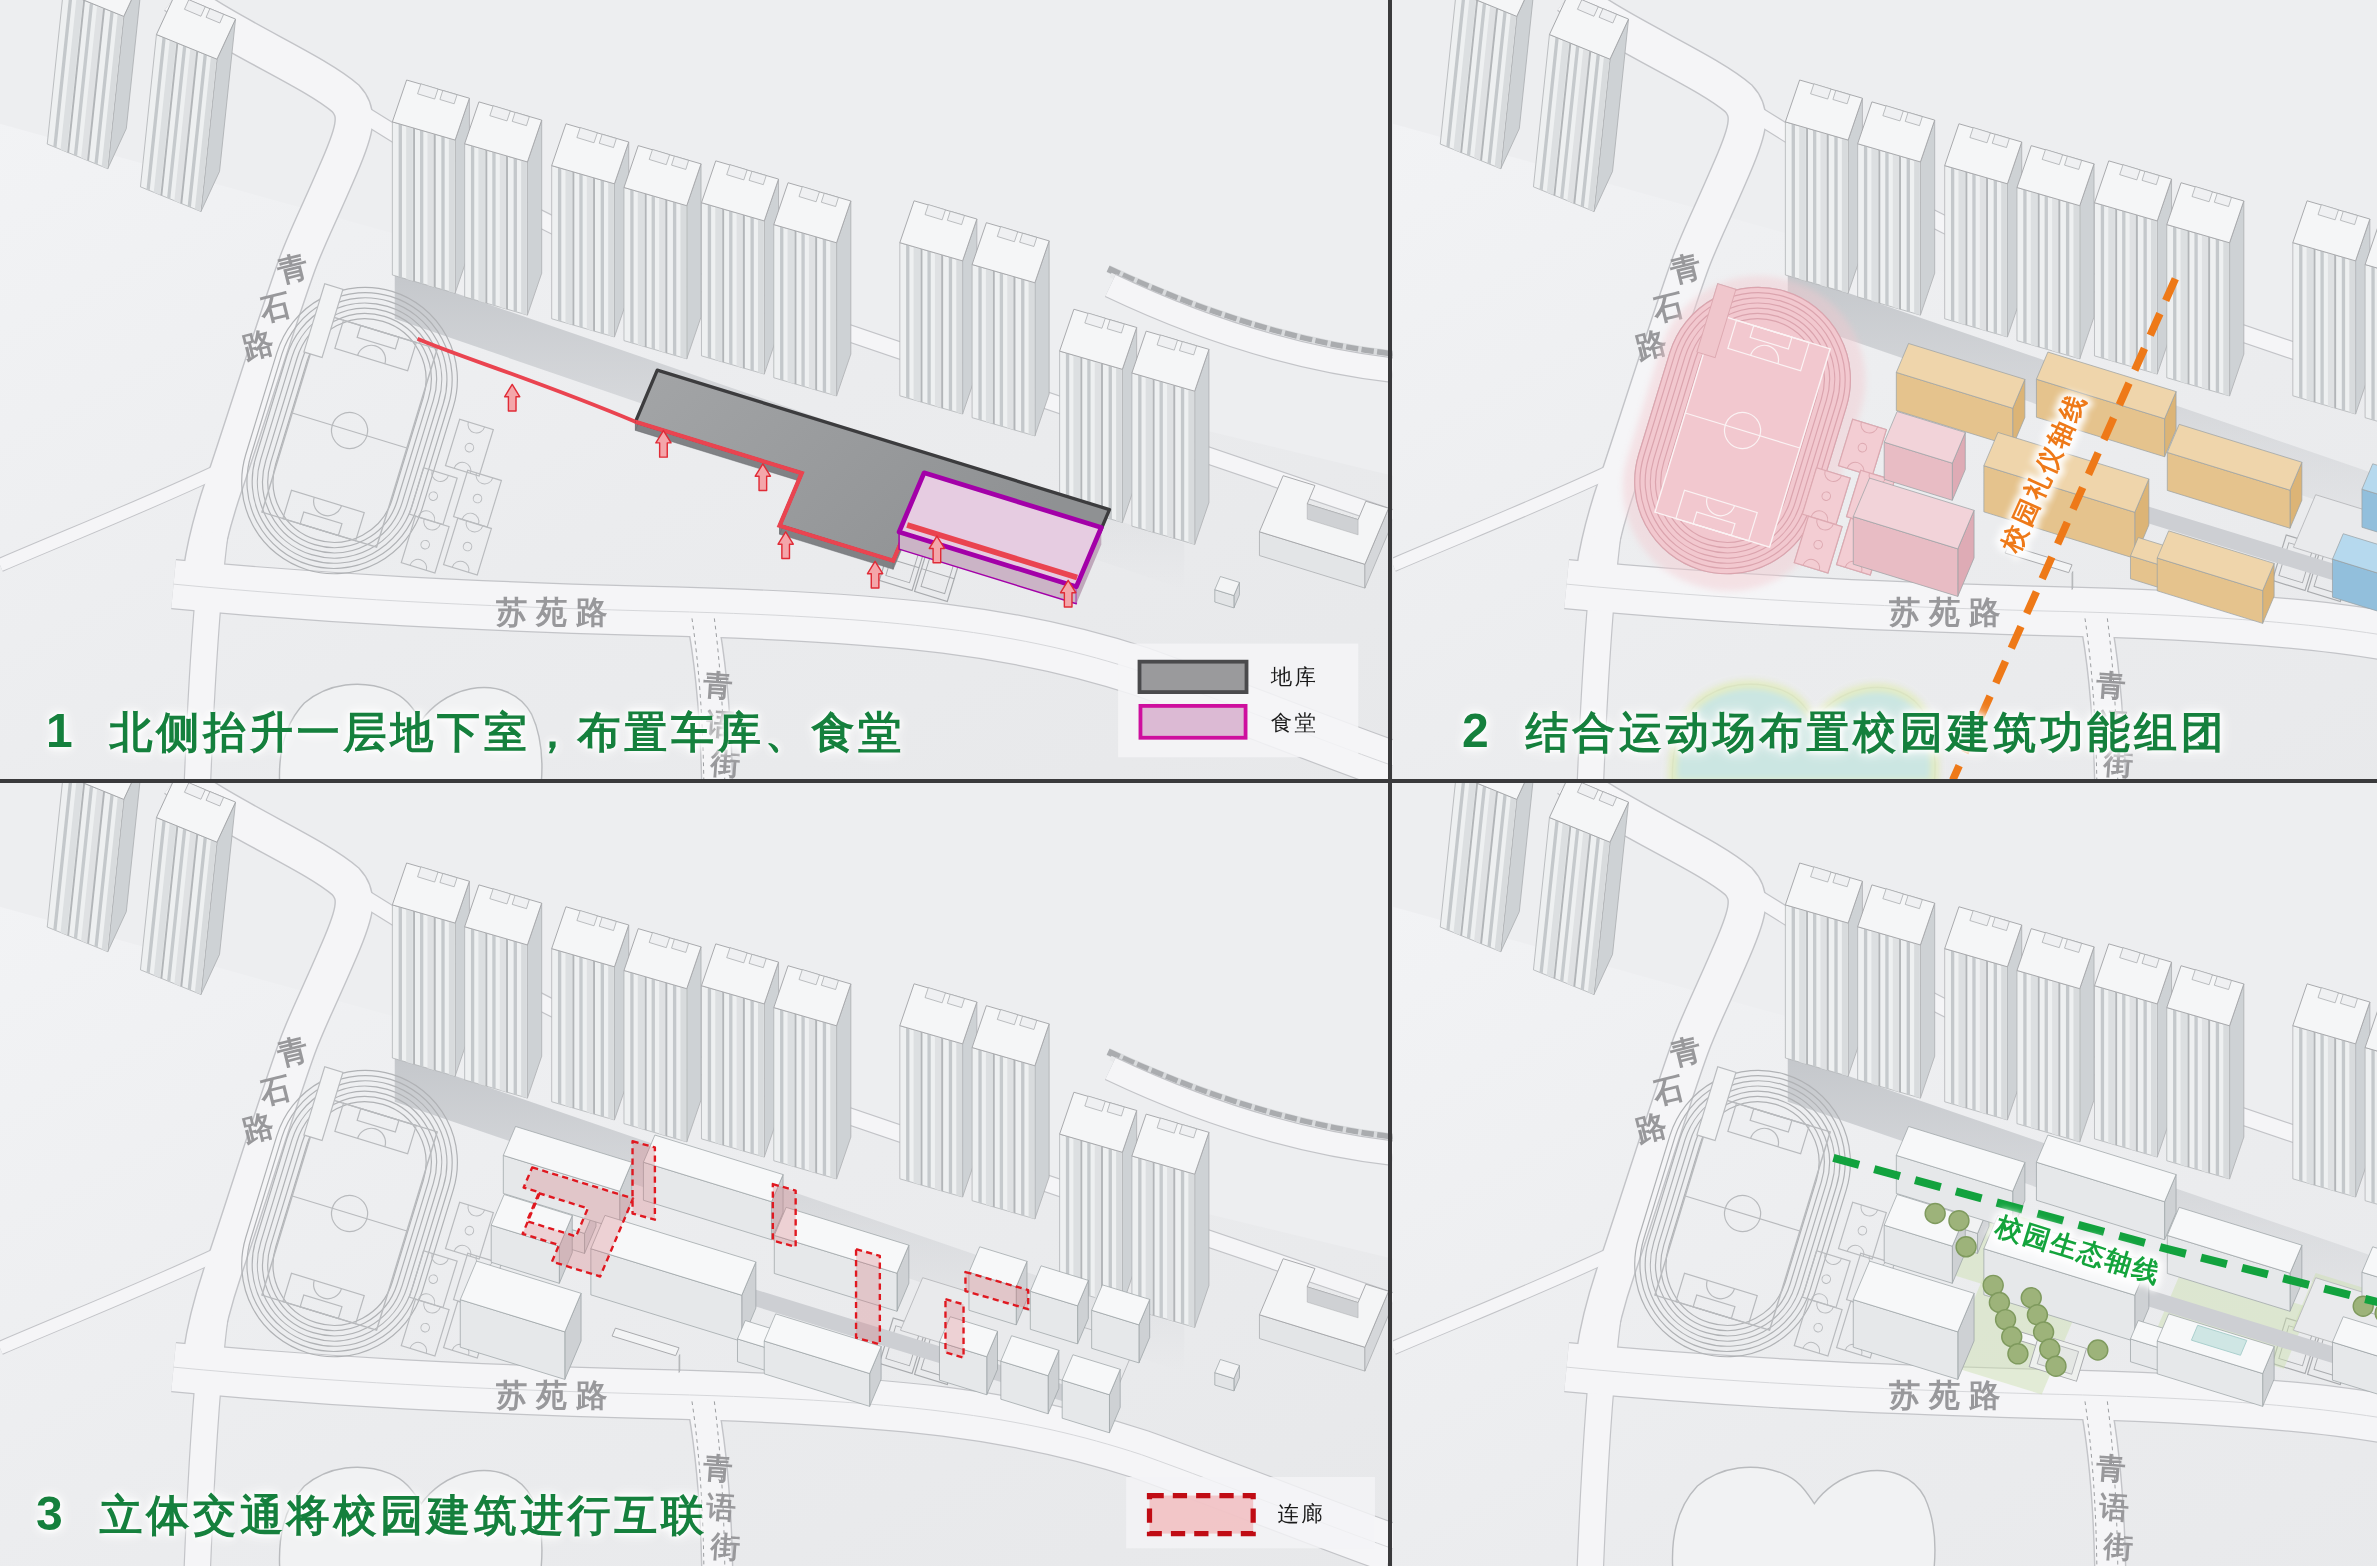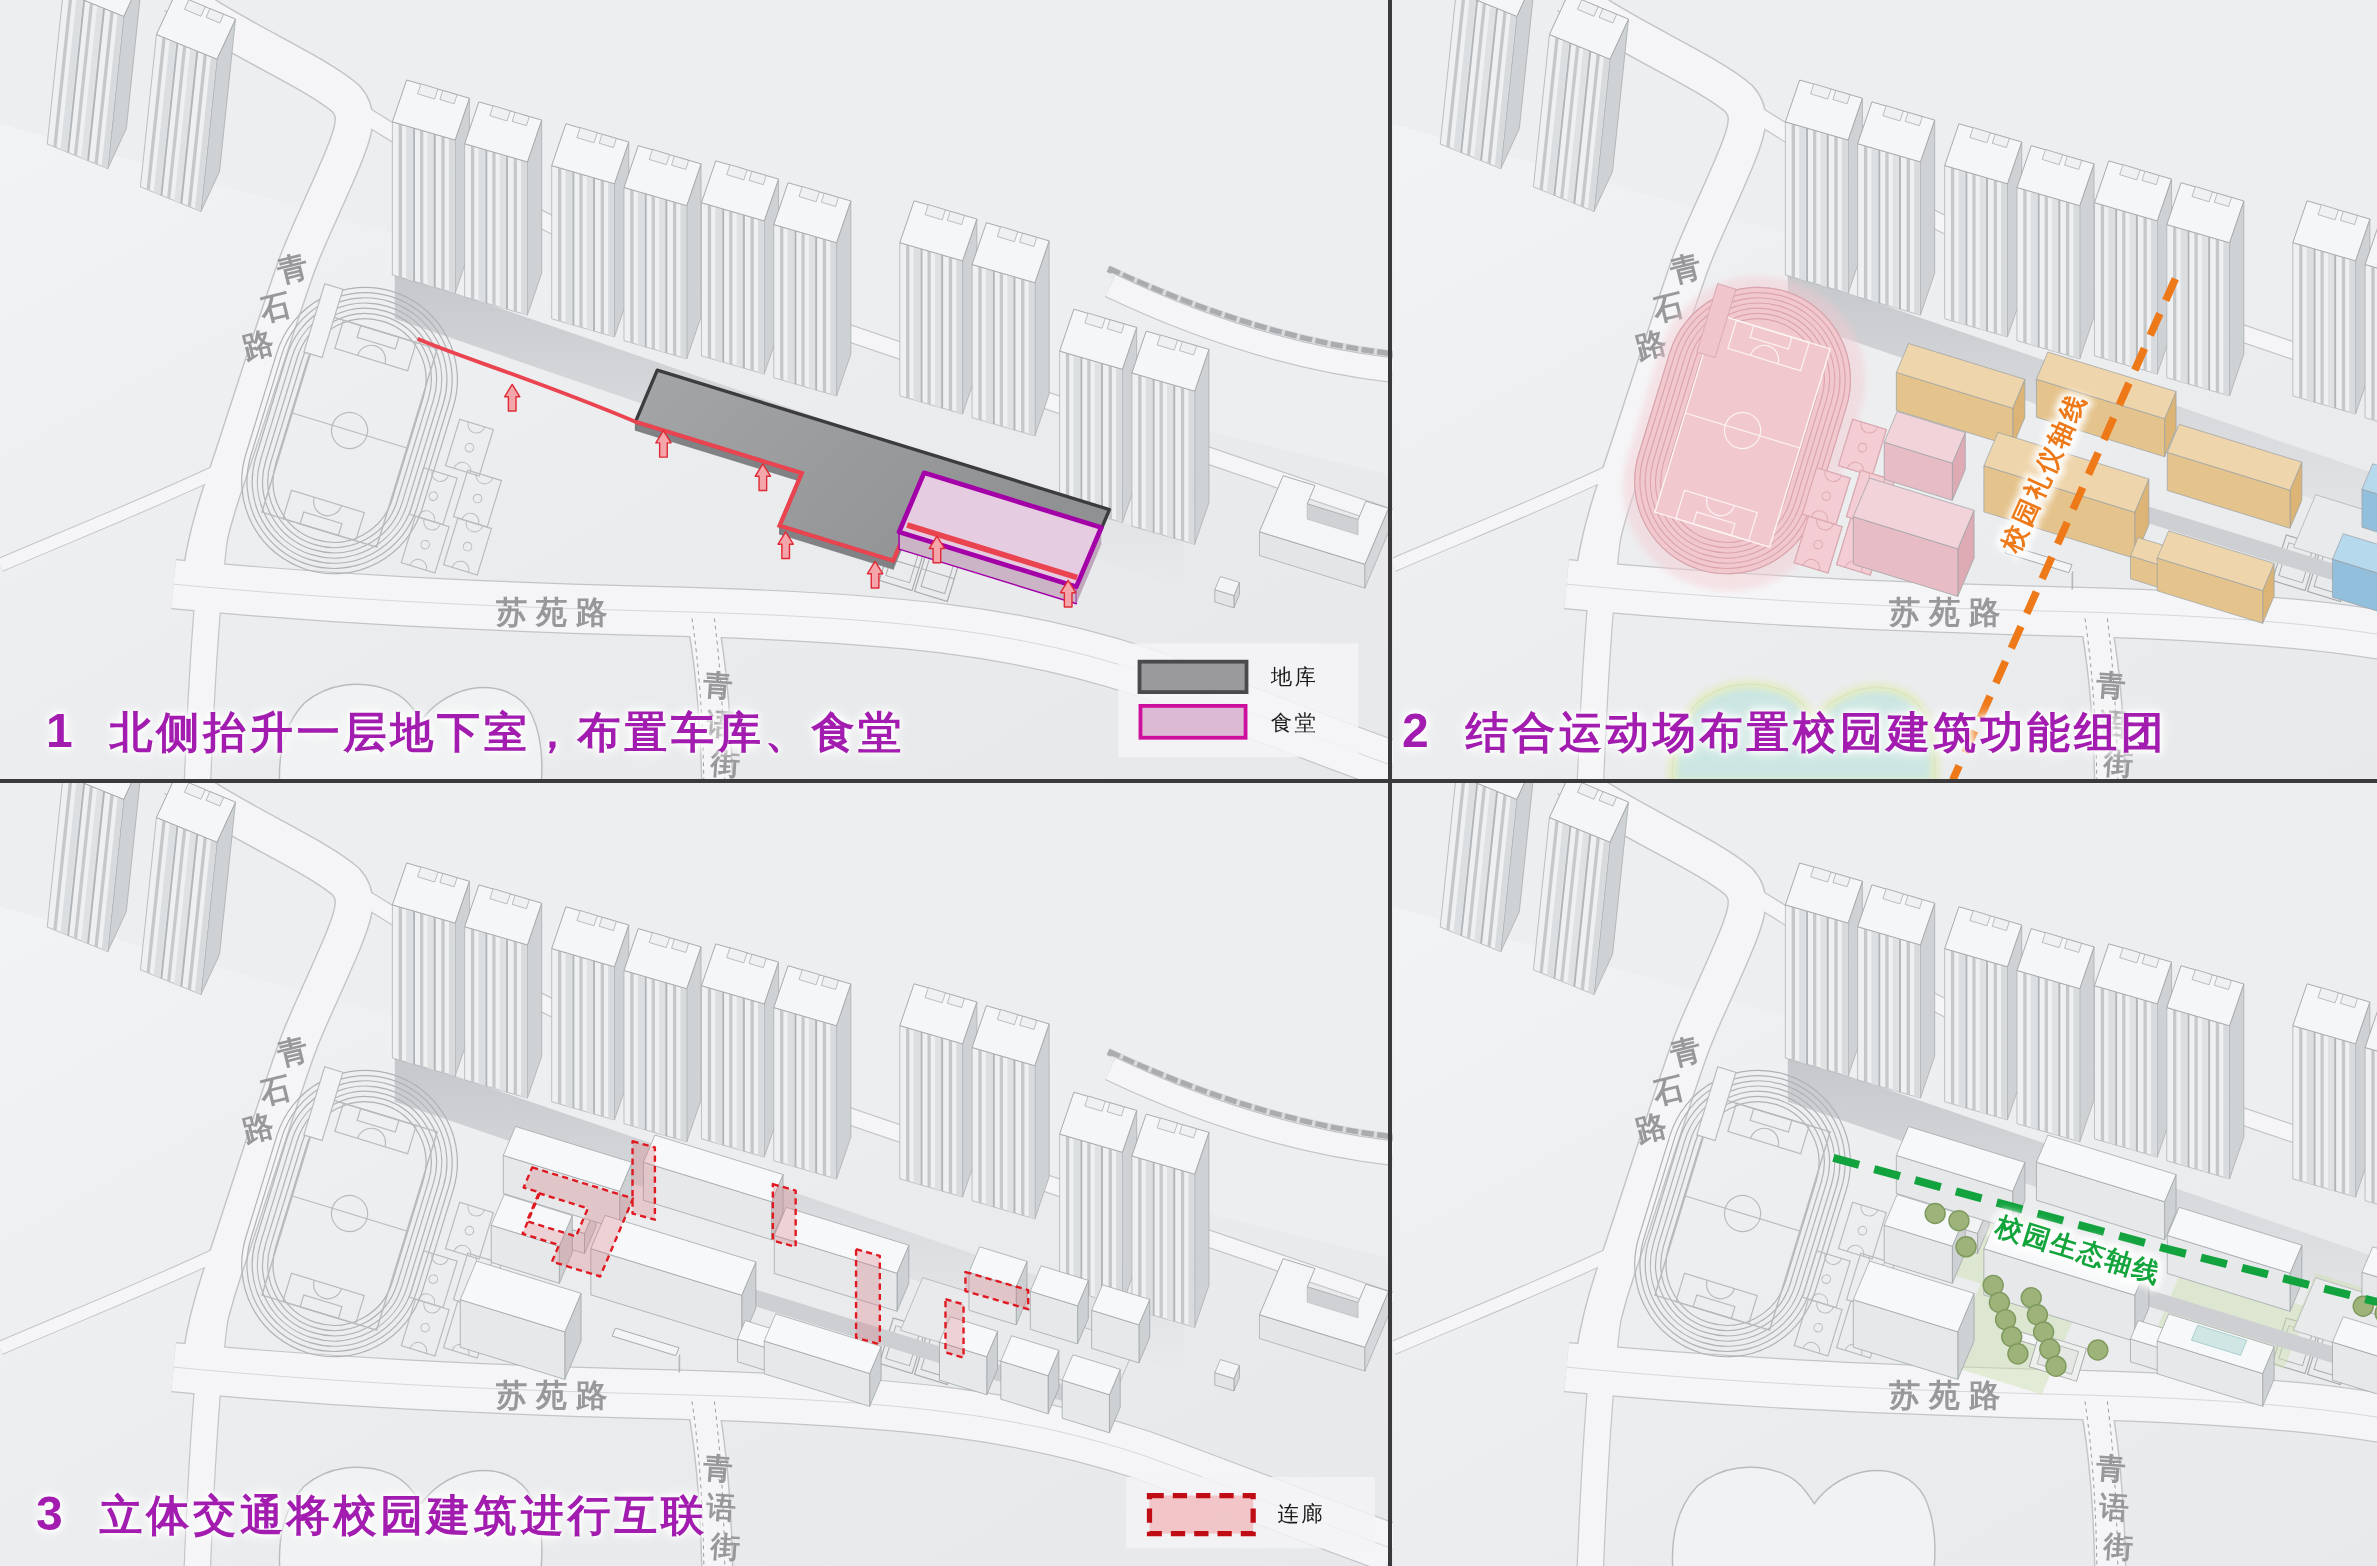--- a/index.html
+++ b/index.html
@@ -1,18 +1,18 @@
 <!DOCTYPE html>
 <html style="font-size:7.6px"><head><meta charset="utf-8"><style>
 html,body{margin:0;padding:0;background:#3a3a3c;}
 #page{position:relative;width:2785px;height:1567px;background:#ebecee;font-family:"Liberation Sans",sans-serif;overflow:hidden;}
 .pan{position:absolute;width:1393px;height:784px;}
 .rl{fill:#98989b;font-weight:bold;}
 .lg{font-family:"Liberation Serif",serif;font-size:45px;fill:#1a1a1a;letter-spacing:5px;}
-.ttl{position:absolute;font-weight:bold;color:#a21caf;font-size:43px;letter-spacing:3.8px;white-space:nowrap;
+.ttl{position:absolute;font-weight:bold;color:#15803d;font-size:43px;letter-spacing:3.8px;white-space:nowrap;
  text-shadow:0 0 6.7px #fff,0 0 11.4px #fff,0 0 16px #fff,0 0 4.8px #fff;}
 .num{font-size:48px;margin-right:33px;}
 #vd{position:absolute;left:1388px;top:0;width:4.3px;height:1567px;background:#3a3a3c;}
 #hd{position:absolute;left:0;top:779px;width:2785px;height:4.3px;background:#3a3a3c;}
 </style></head>
 <body>
 <div id="page">
 <svg width="0" height="0" style="position:absolute">
 <defs>
 <linearGradient id="bgg" x1="0" y1="0" x2="1" y2="1">
@@ -485,21 +485,21 @@
       <circle cx="2700" cy="1082" r="21" fill="#9db37a" stroke="#7f9a5e" stroke-width="3"></circle>
       <circle cx="1140" cy="905" r="21" fill="#9db37a" stroke="#7f9a5e" stroke-width="3"></circle>
       <circle cx="1190" cy="920" r="21" fill="#9db37a" stroke="#7f9a5e" stroke-width="3"></circle>
       <path d="M 926,788 L 1629,980 L 2700,1250" fill="none" stroke="#12a23e" stroke-width="17" stroke-dasharray="56 33"></path>
       <text x="1436" y="1000" transform="rotate(17 1436 1000)" text-anchor="middle" font-size="56" font-weight="bold" letter-spacing="4" fill="#fff" stroke="#fff" stroke-width="18" filter="url(#soft)">校园生态轴线</text>
       <text x="1436" y="1000" transform="rotate(17 1436 1000)" text-anchor="middle" font-size="56" font-weight="bold" letter-spacing="4" fill="#14a43c">校园生态轴线</text>
     </svg>
 
 <div class="ttl" style="left:46px;top:703px"><span class="num">1</span>北侧抬升一层地下室，布置车库、食堂</div>
 
-<div class="ttl" style="left:1402px;top:703px"><span class="num">2</span>结合运动场布置校园建筑功能组团</div>
+<div class="ttl" style="left:1462px;top:703px"><span class="num">2</span>结合运动场布置校园建筑功能组团</div>
 
 <div class="ttl" style="left:36px;top:1486px"><span class="num">3</span>立体交通将校园建筑进行互联</div>
 
 
 <div id="vd"></div>
 
 <div id="hd"></div>
 </div>
 
 </body></html>

